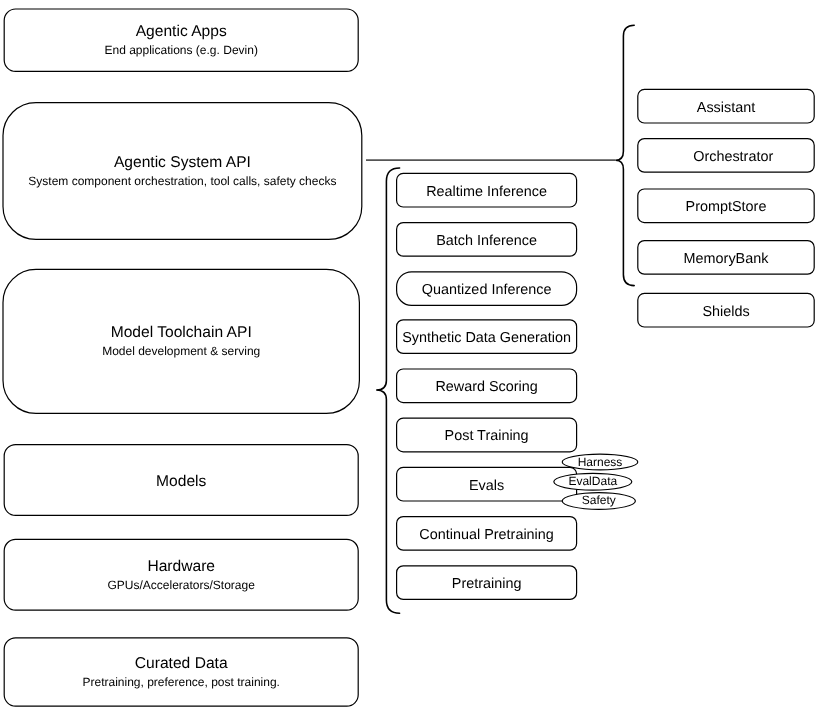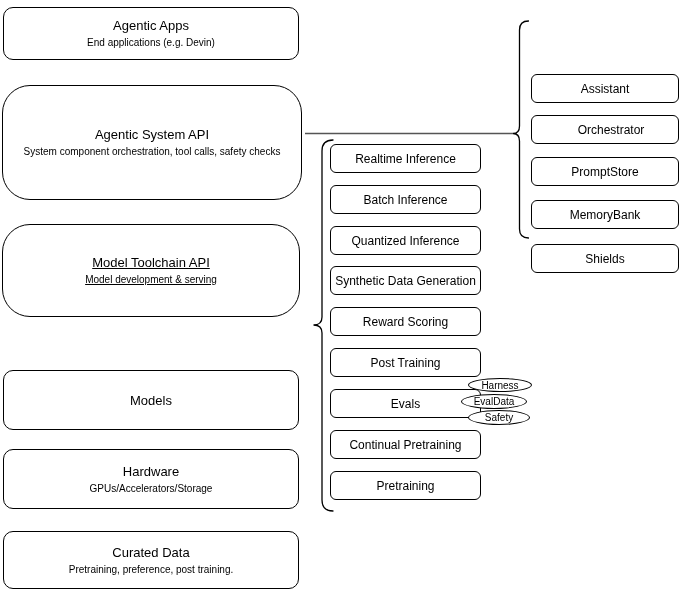--- a/index.html
+++ b/index.html
@@ -56,42 +56,42 @@
   <div class="bigbox" style="top:7px;height:53px;border-radius:10px;">
     <div class="title">Agentic Apps</div>
     <div class="subtitle">End applications (e.g. Devin)</div>
   </div>
 
   <div class="bigbox" style="left:2px;width:300px;top:85px;height:115px;border-radius:28px;">
     <div class="title">Agentic System API</div>
     <div class="subtitle">System component orchestration, tool calls, safety checks</div>
   </div>
 
-  <div class="bigbox" style="left:2px;width:298px;top:224px;height:93px;border-radius:28px;text-decoration:underline;">
+  <div class="bigbox" style="left:2px;width:298px;top:224px;height:121px;border-radius:28px;">
     <div class="title">Model Toolchain API</div>
     <div class="subtitle">Model development &amp; serving</div>
   </div>
 
   <div class="bigbox" style="top:370px;height:60px;border-radius:10px;">
     <div class="title">Models</div>
   </div>
 
   <div class="bigbox" style="top:449px;height:60px;border-radius:10px;">
     <div class="title">Hardware</div>
     <div class="subtitle">GPUs/Accelerators/Storage</div>
   </div>
 
   <div class="bigbox" style="top:531px;height:58px;border-radius:10px;">
     <div class="title">Curated Data</div>
     <div class="subtitle">Pretraining, preference, post training.</div>
   </div>
 
   <div class="node" style="top:144px;">Realtime Inference</div>
   <div class="node" style="top:185px;">Batch Inference</div>
-  <div class="node" style="top:226px;">Quantized Inference</div>
+  <div class="node" style="top:226px;border-radius:13px;">Quantized Inference</div>
   <div class="node" style="top:266px;">Synthetic Data Generation</div>
   <div class="node" style="top:307px;">Reward Scoring</div>
   <div class="node" style="top:348px;">Post Training</div>
   <div class="node" style="top:389px;">Evals</div>
   <div class="node" style="top:430px;">Continual Pretraining</div>
   <div class="node" style="top:471px;">Pretraining</div>
 
   <div class="tag" style="left:468px;top:378px;width:64px;height:14px;">Harness</div>
   <div class="tag" style="left:461px;top:394px;width:66px;height:15px;">EvalData</div>
   <div class="tag" style="left:468px;top:410px;width:62px;height:15px;">Safety</div>

